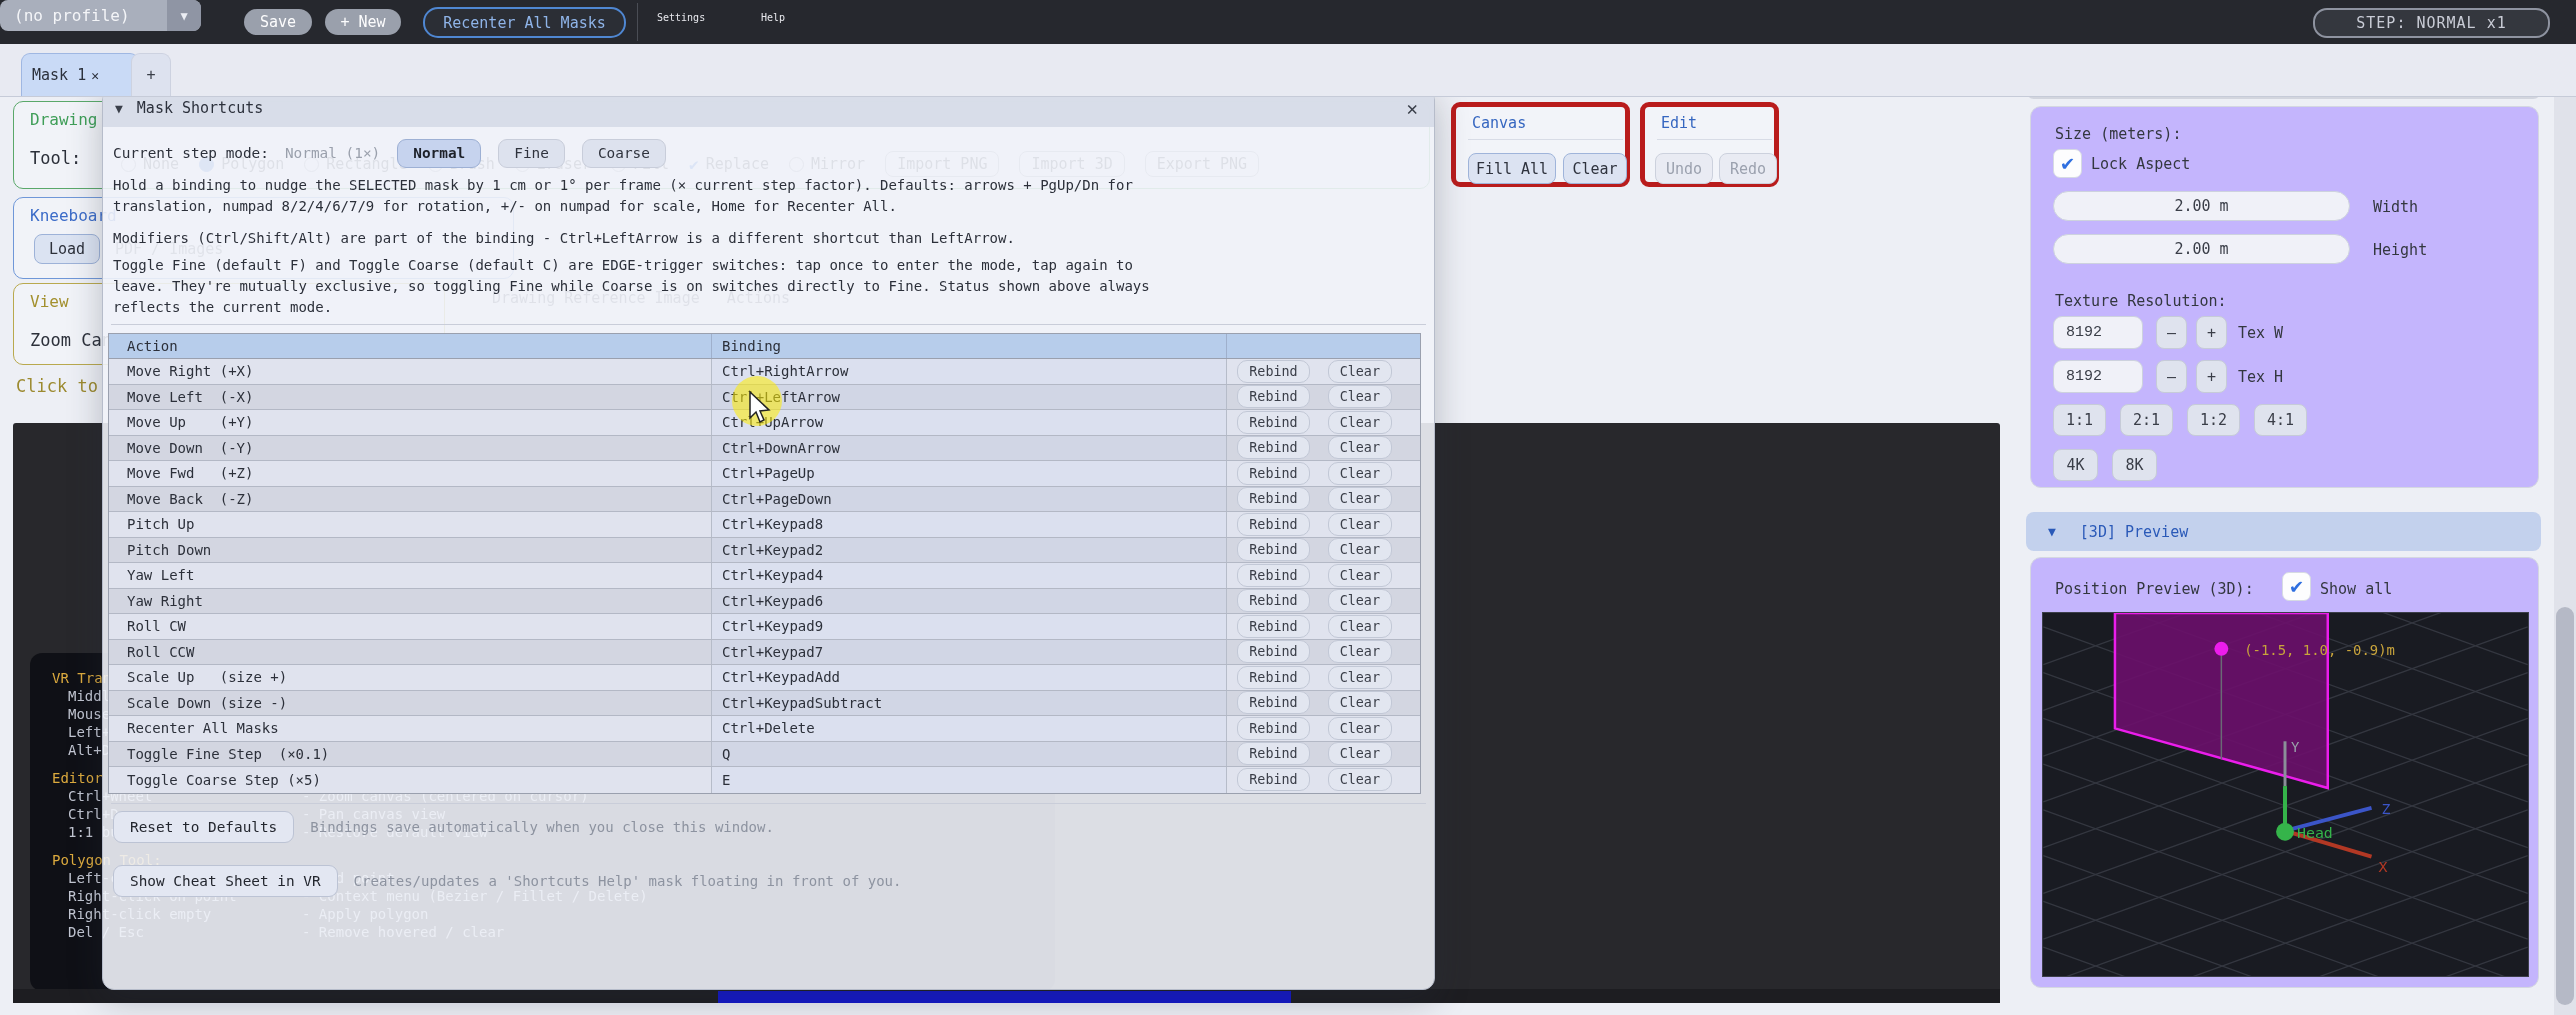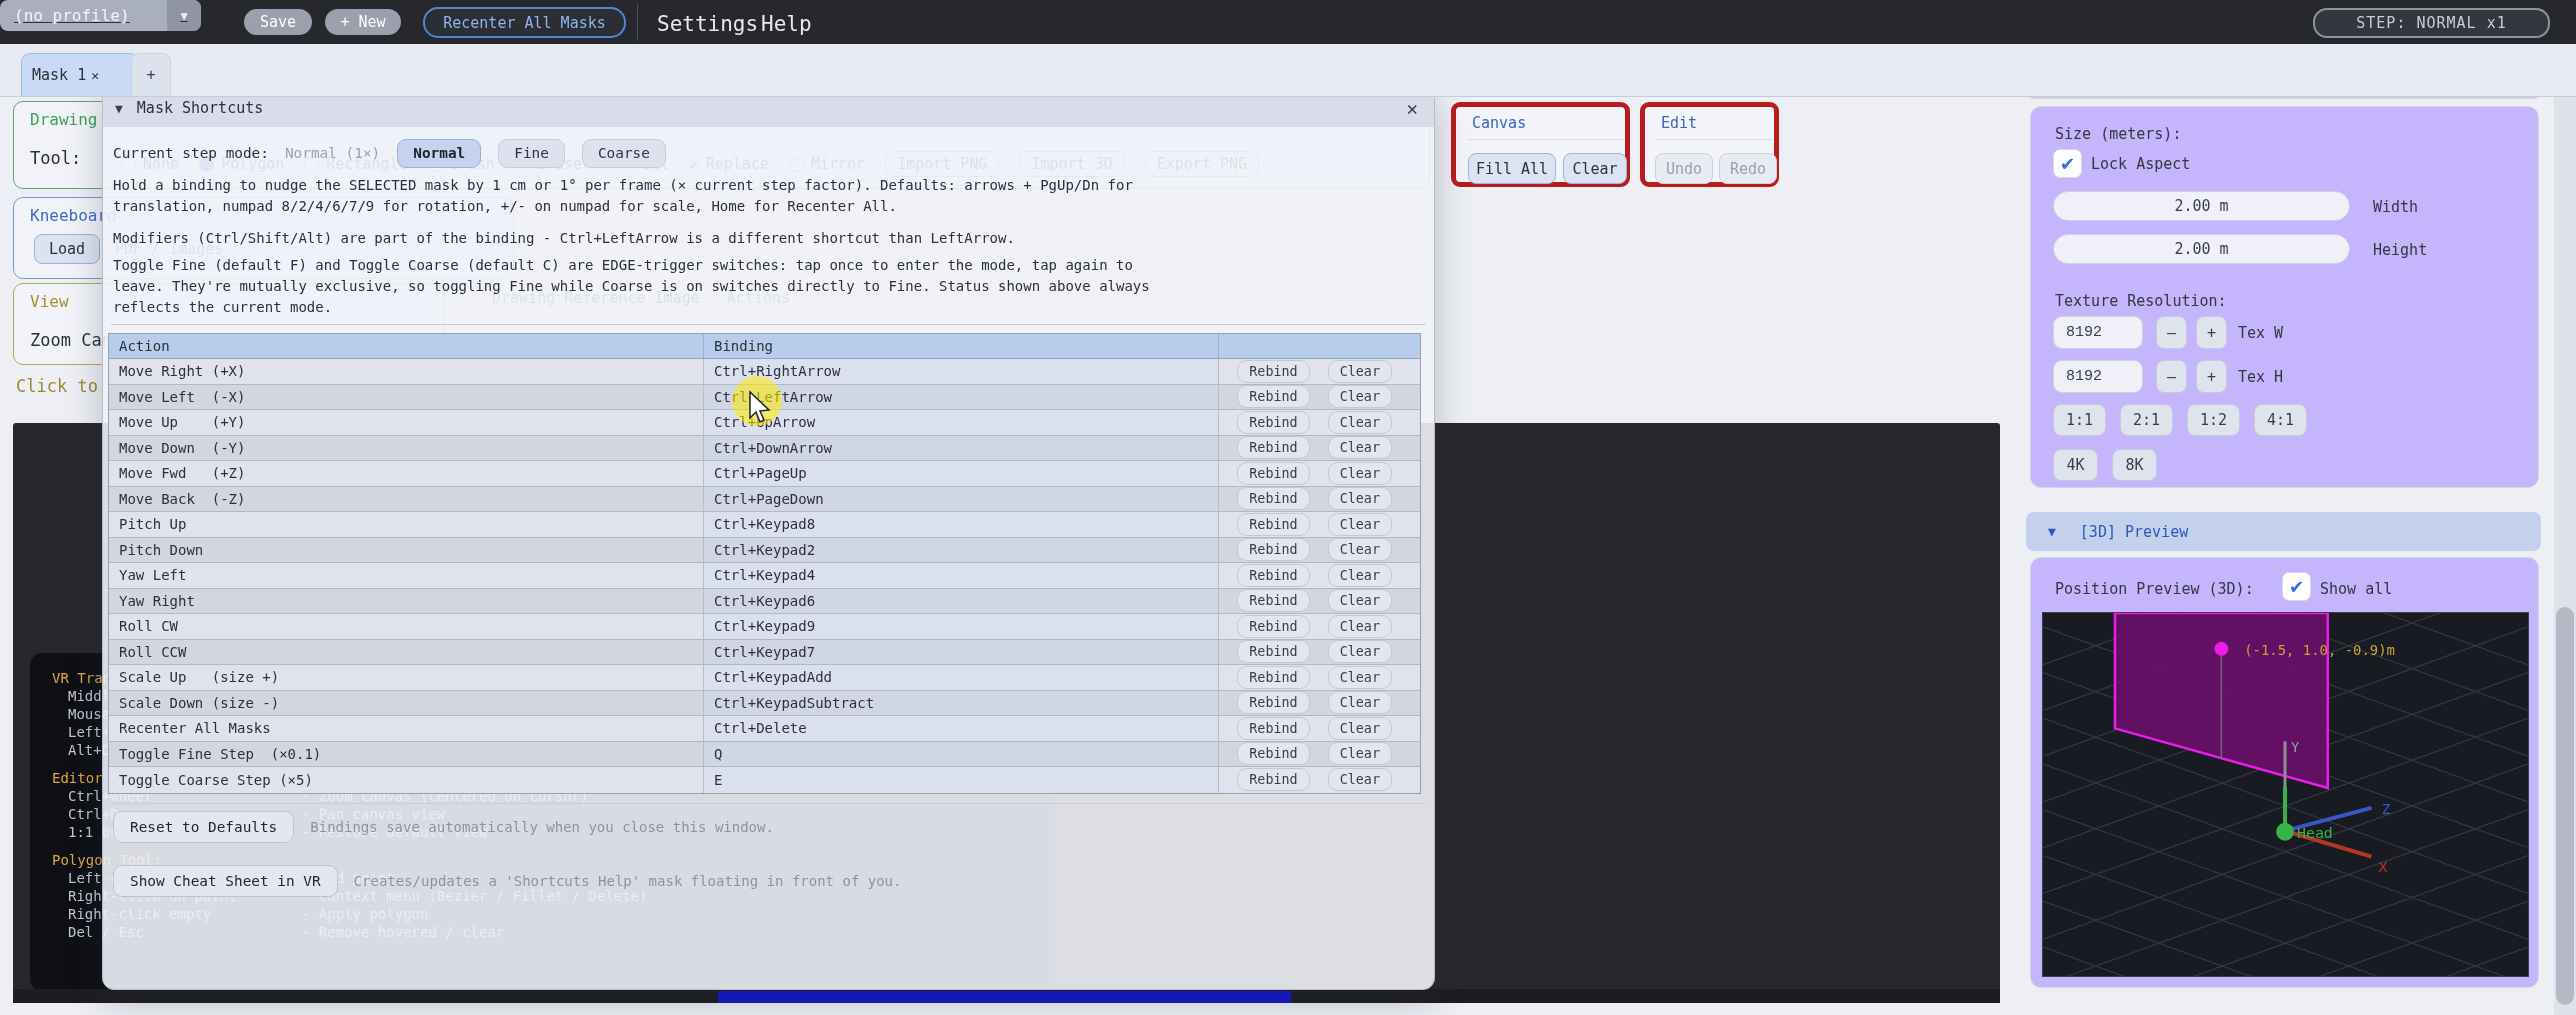--- a/index.html
+++ b/index.html
@@ -1,28 +1,28 @@
 <!DOCTYPE html>
 <html><head>
 <meta charset="utf-8">
 <style>
   html,body{margin:0;padding:0;background:#caccd4;}
   .stage{position:relative;width:2576px;height:1016px;background:#edeff5;overflow:hidden;
          font-family:"DejaVu Sans Mono","Liberation Mono",monospace;color:#2c303a;}
-  .abs{position:absolute;text-decoration:underline;}
+  .abs{position:absolute;}
 
   
   .topbar{left:0;top:0;width:2576px;height:44px;background:#26282e;z-index:20;}
   .pill{position:absolute;display:flex;align-items:center;justify-content:center;border-radius:14px;font-size:15px;}
   .profile{left:26px;top:6px;width:201px;height:31px;background:#a9afbc;color:#f4f5f8;border-radius:8px;display:flex;align-items:center;}
   .profile .txt{padding-left:14px;flex:1;}
   .profile .dd{width:34px;height:100%;background:#8f95a4;border-radius:0 8px 8px 0;display:flex;align-items:center;justify-content:center;color:#eceef4;font-size:12px;}
   .graybtn{background:#9aa0ac;color:#fdfdfe;height:26px;border-radius:13px;}
   .recenter{left:423px;top:7px;width:199px;height:27px;background:#2b2e35;border:2px solid #4f87d2;color:#8fb4e8;border-radius:15px;}
-  .menutext{position:absolute;top:12px;color:#e8e9ee;font-size:21px;}
+  .menutext{position:absolute;top:12px;color:#e8e9ee;font-size:10px;}
   .vsep{position:absolute;left:637px;top:3px;width:1px;height:38px;background:#4a4d55;}
   .steppill{left:2313px;top:8px;width:233px;height:26px;background:#34373e;border:2px solid #8e93a0;color:#c9ccd6;border-radius:14px;font-size:15px;letter-spacing:1px;}
 
   
   .tabbar{left:0;top:44px;width:2576px;height:52px;background:#e8eaf2;border-bottom:1px solid #c6cbd8;z-index:20;}
   .tab{position:absolute;top:9px;height:42px;border-radius:9px 9px 0 0;display:flex;align-items:center;font-size:15px;}
   .tab-active{left:21px;width:96px;background:#c9daf6;border:1px solid #9fb7e2;border-bottom:none;color:#2c313c;padding:0 10px;gap:5px;}
   .tab-add{left:131px;width:38px;background:#dde2ef;border:1px solid #cdd2e0;border-bottom:none;color:#3a3f49;justify-content:center;}
 
   
@@ -74,21 +74,21 @@
   .stepbtn{height:27px;border-radius:9px;display:flex;align-items:center;padding:0 15px;margin-left:17px;background:#dde2ee;border:1px solid #c8cdda;color:#2f333d;}
   .stepbtn.active{background:#c6d3ee;border:1px solid #9db0d4;font-weight:bold;color:#1d2129;}
   .para{position:absolute;left:10px;font-size:14px;line-height:21px;white-space:pre-line;color:#2c303a;}
   .tdiv{position:absolute;left:8px;width:1315px;height:1px;background:#c9cdd9;}
 
   .shtable{position:absolute;left:5px;top:244px;width:1313px;border:1px solid #9aa0ae;box-sizing:border-box;}
   .thead{display:flex;height:24px;background:#b7cdeb;border-bottom:1px solid #9aa0ae;font-size:14px;align-items:center;}
   .trow{display:flex;height:25.5px;align-items:center;font-size:14px;border-bottom:1px solid #b3b8c5;box-sizing:border-box;background:#e0e3ee;}
   .trow.alt{background:#d3d6e1;}
   .trow:last-child{border-bottom:none;}
-  .c-action{width:594px;padding-left:10px;white-space:pre;box-sizing:border-box;}
+  .c-action{width:594px;padding-left:10px;white-space:pre;box-sizing:border-box;margin-left:8px;}
   .c-binding{width:515px;padding-left:10px;white-space:pre;box-sizing:border-box;border-left:1px solid #b6bcc9;align-self:stretch;display:flex;align-items:center;background:rgba(205,215,243,0.25);}
   .c-btns{flex:1;display:flex;justify-content:flex-end;gap:18px;padding-right:28px;border-left:1px solid #b6bcc9;align-self:stretch;align-items:center;}
   .rcbtn{height:21px;border-radius:10px;background:#e2e6f0;border:1px solid #c2c8d6;color:#3a3e48;font-size:13.4px;display:flex;align-items:center;padding:0 11px;}
 
   .footrow{position:absolute;left:10px;display:flex;align-items:center;gap:16px;font-size:14px;}
   .bigbtn{height:30px;border-radius:9px;background:#e3e7f2;border:1px solid #bcc3d4;color:#23262e;display:flex;align-items:center;padding:0 16px;font-size:14.4px;}
   .footnote{color:#8d93a0;}
 
   
   .sbheader{position:absolute;left:2026px;width:515px;height:39px;border-radius:8px;display:flex;align-items:center;font-size:15px;z-index:4;}

